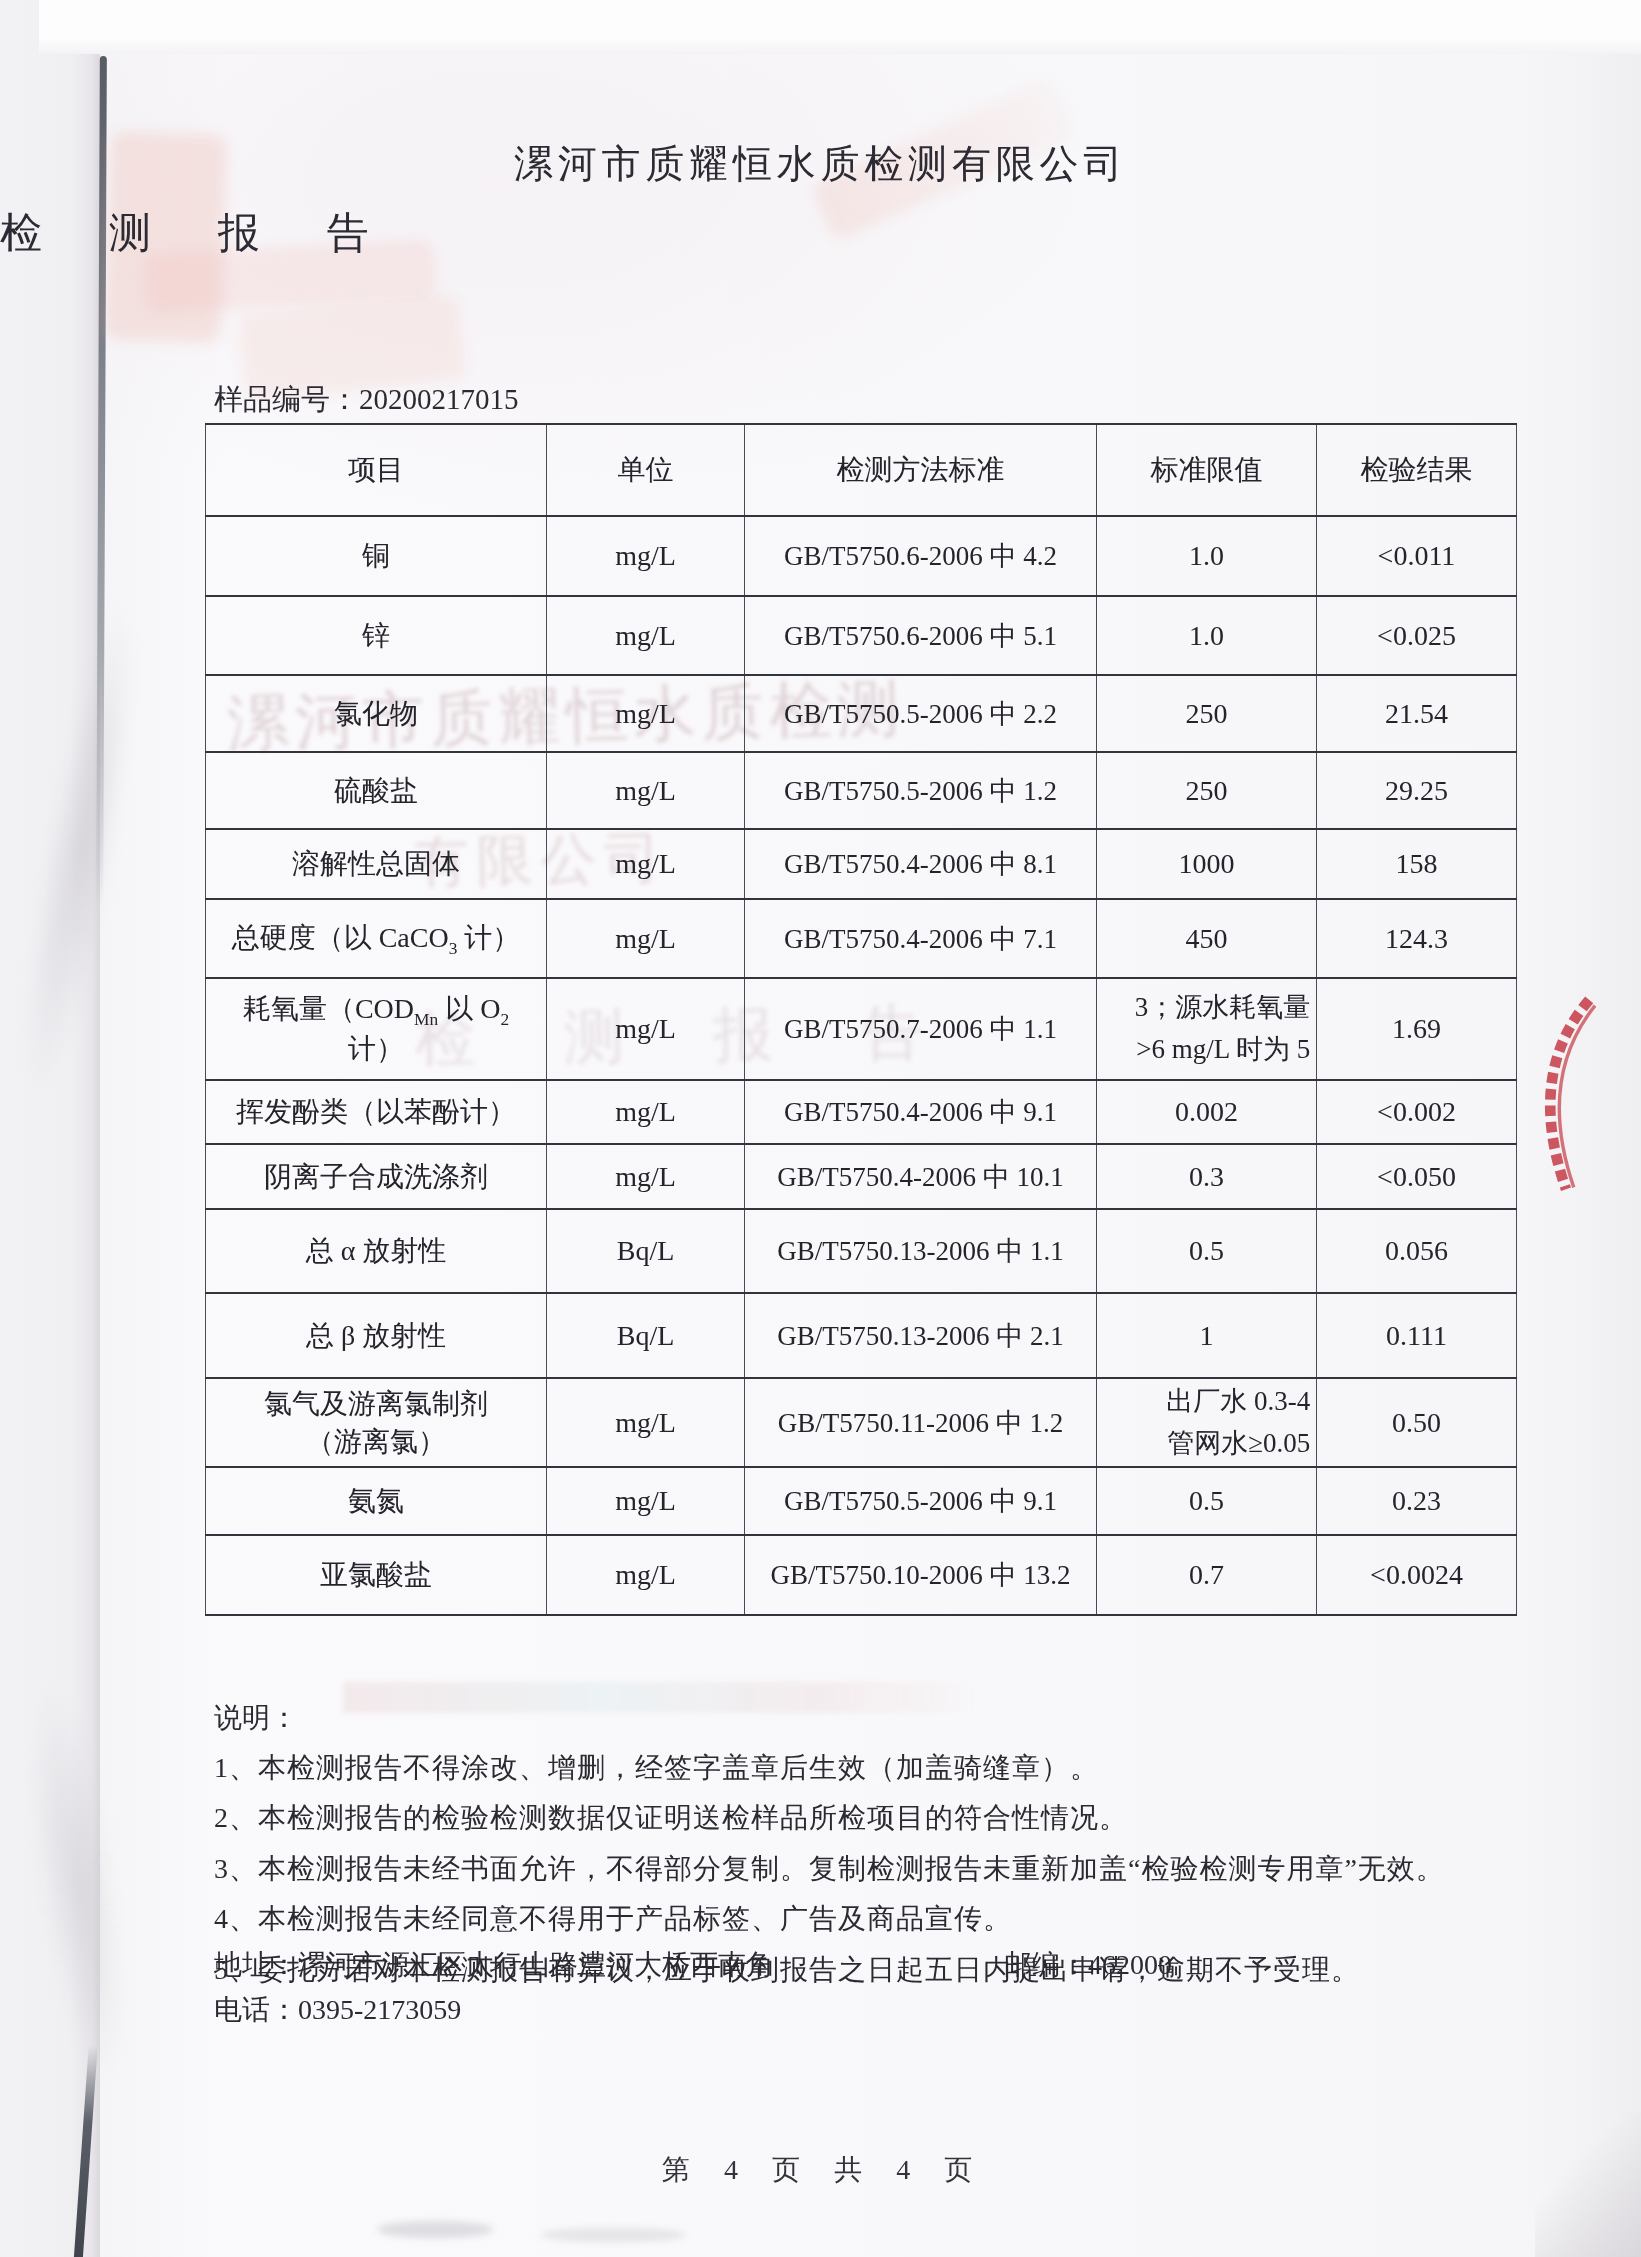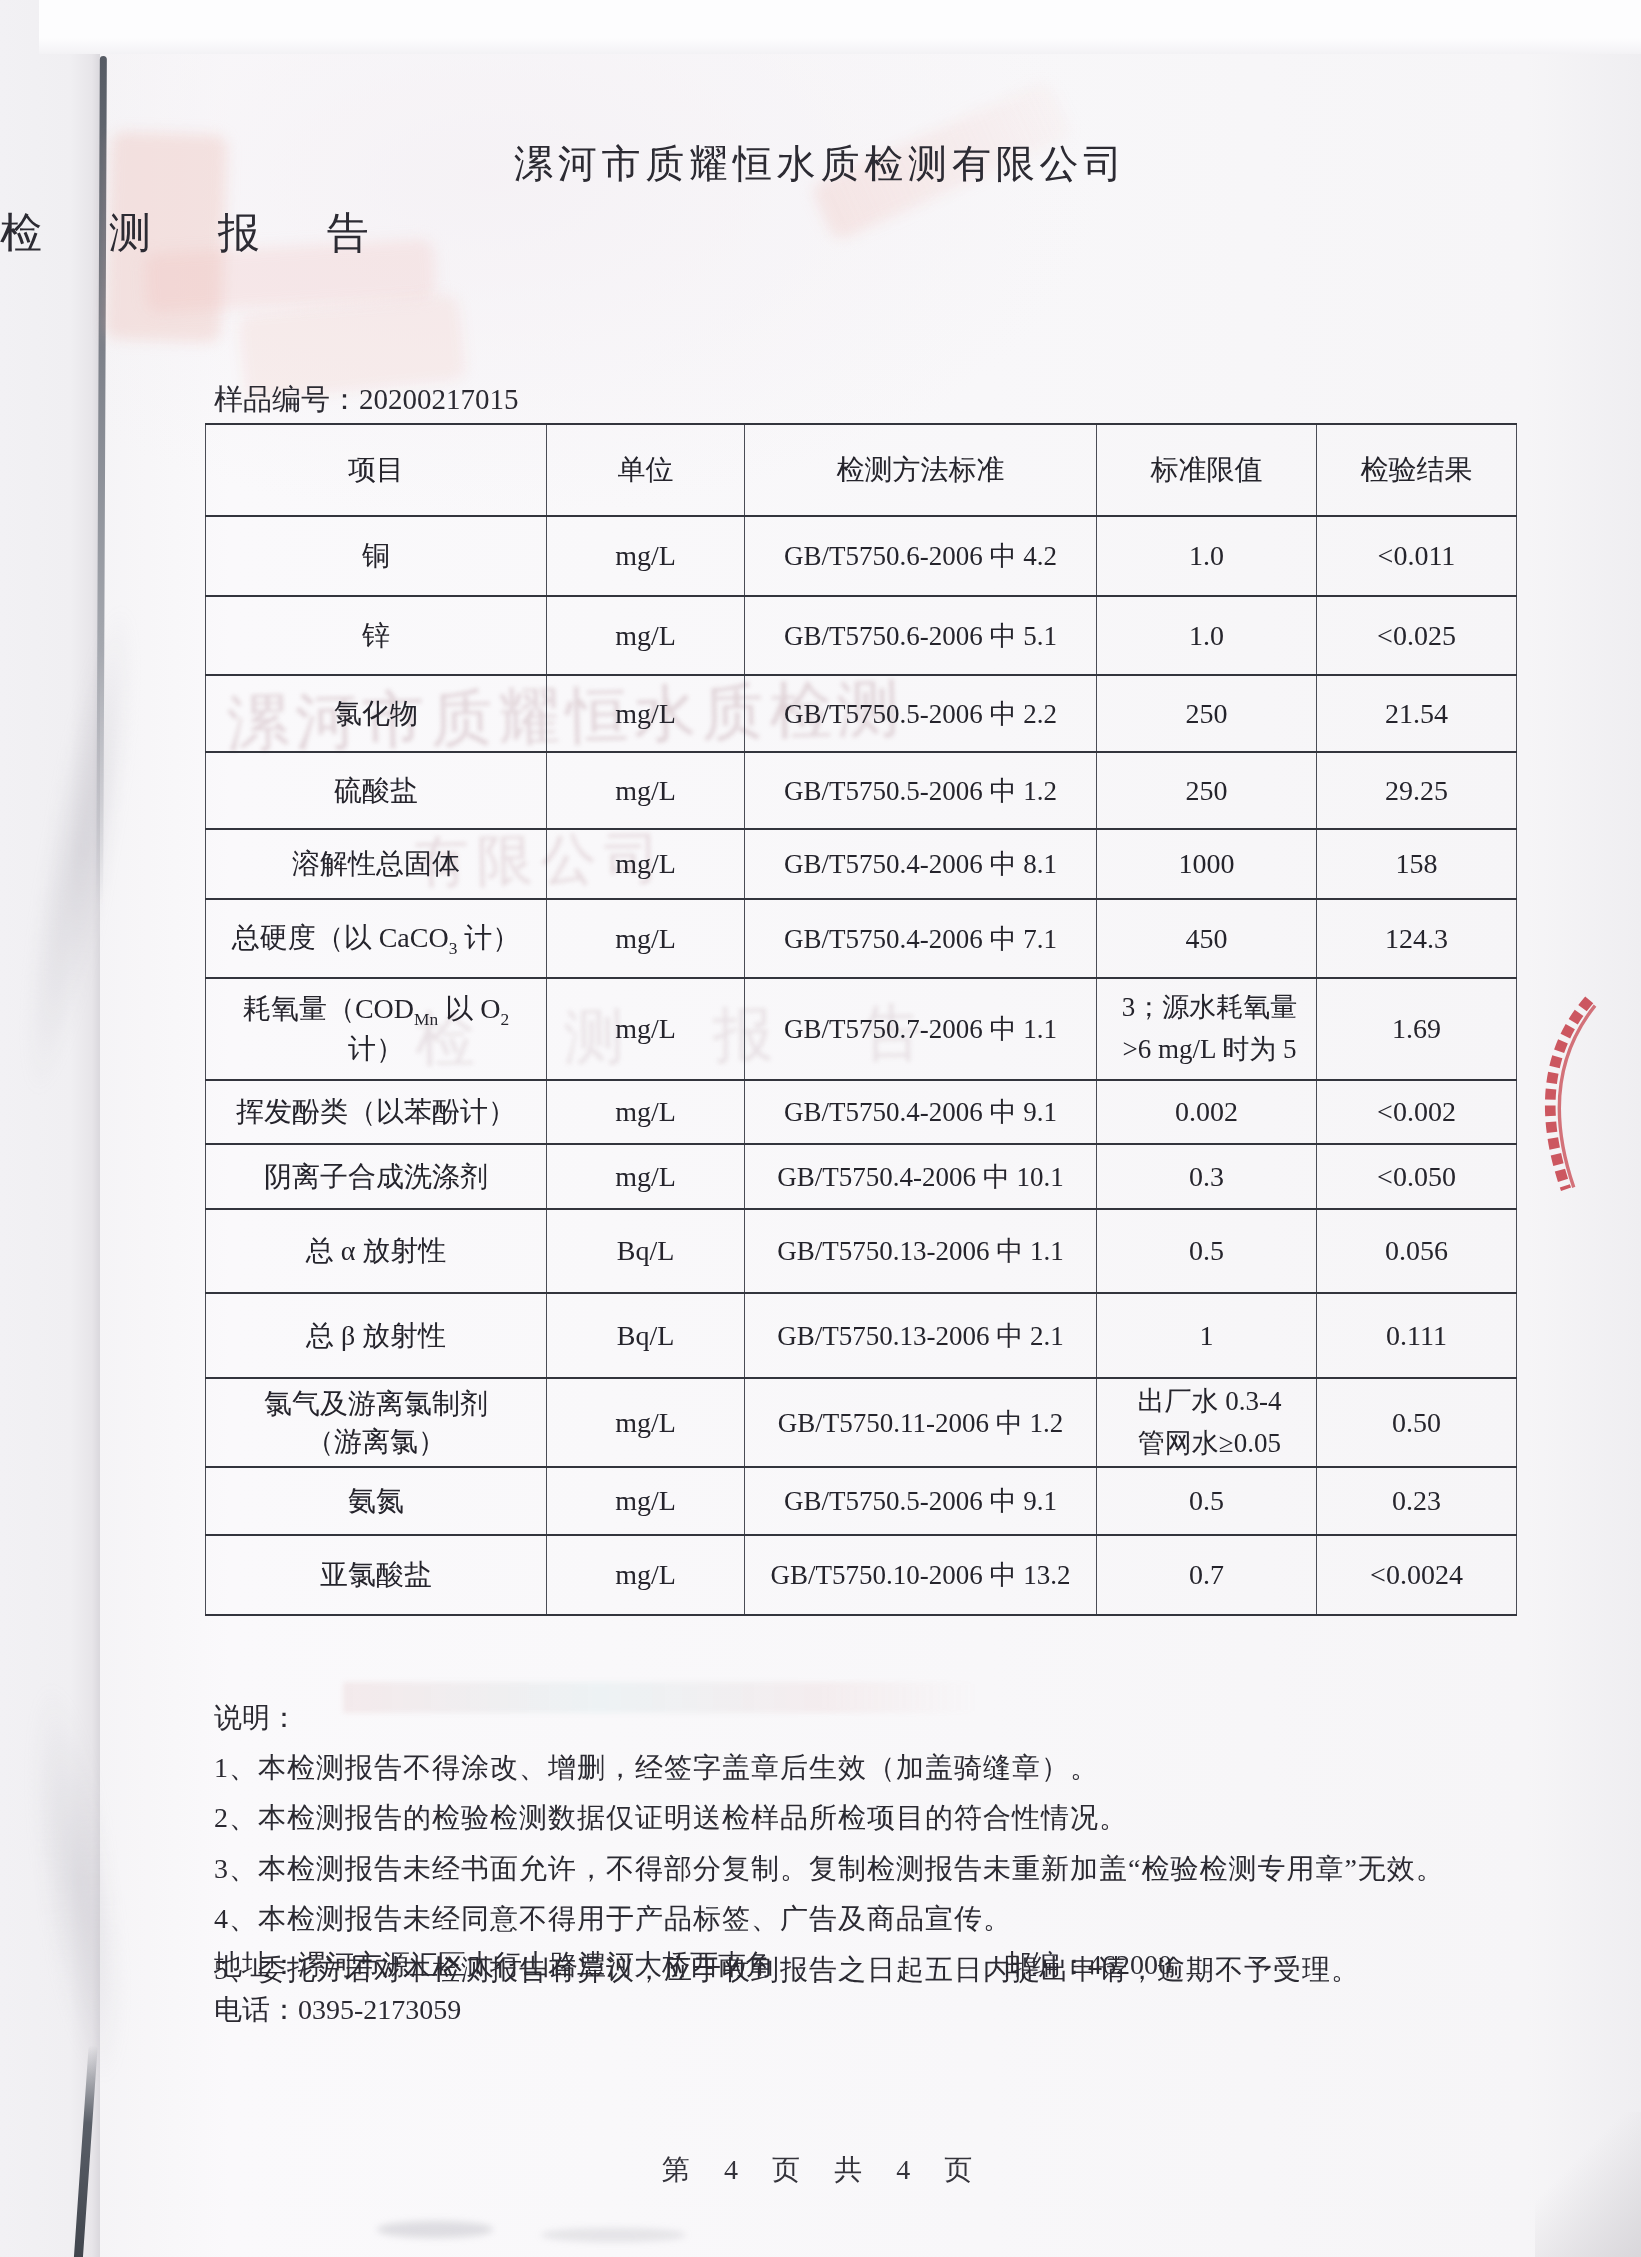--- a/index.html
+++ b/index.html
@@ -59,21 +59,21 @@
   .sample-line{position:absolute;left:214px;top:380px;font-size:29px;color:#2b2a32;}
   table.results{position:absolute;left:205px;top:423px;width:1311px;table-layout:fixed;
     border-collapse:collapse;background:transparent;}
   table.results th,table.results td{
     border-left:1.9px solid #4a4c55;border-right:1.9px solid #4a4c55;
     border-top:2.9px solid #33353d;border-bottom:2.9px solid #33353d;
     text-align:center;vertical-align:middle;padding:1.9px 5.8px;
     font-size:28px;font-weight:normal;color:#25242c;overflow:hidden;}
   table.results tr.hdr{height:92px;}
   table.results .c-method{font-size:27px;}
-  table.results td.left-lines{text-align:center;padding-left:11.6px;font-size:27px;line-height:1.55;margin-left:29px;}
+  table.results td.left-lines{text-align:right;padding-left:11.6px;font-size:27px;line-height:1.55;margin-left:29px;}
   sub{font-size:0.62em;}
   .notes{position:absolute;left:214px;top:1699px;width:1352px;font-size:28px;color:#2b2a32;}
   .notes .heading{margin-bottom:11.6px;}
   .notes .note-item{margin-bottom:12.6px;letter-spacing:1px;}
   .addr-line{position:absolute;left:214px;top:1946px;width:1255px;font-size:28px;color:#2b2a32;}
   .addr-line .postcode-wrap{position:absolute;left:790px;top:0;}
   .phone-line{position:absolute;left:214px;top:1991px;font-size:28px;color:#2b2a32;}
   .page-footer{position:absolute;left:0;top:2151px;width:1641px;text-align:center;
     font-size:28px;letter-spacing:6.8px;word-spacing:13.5px;color:#34333b;}
 </style>

